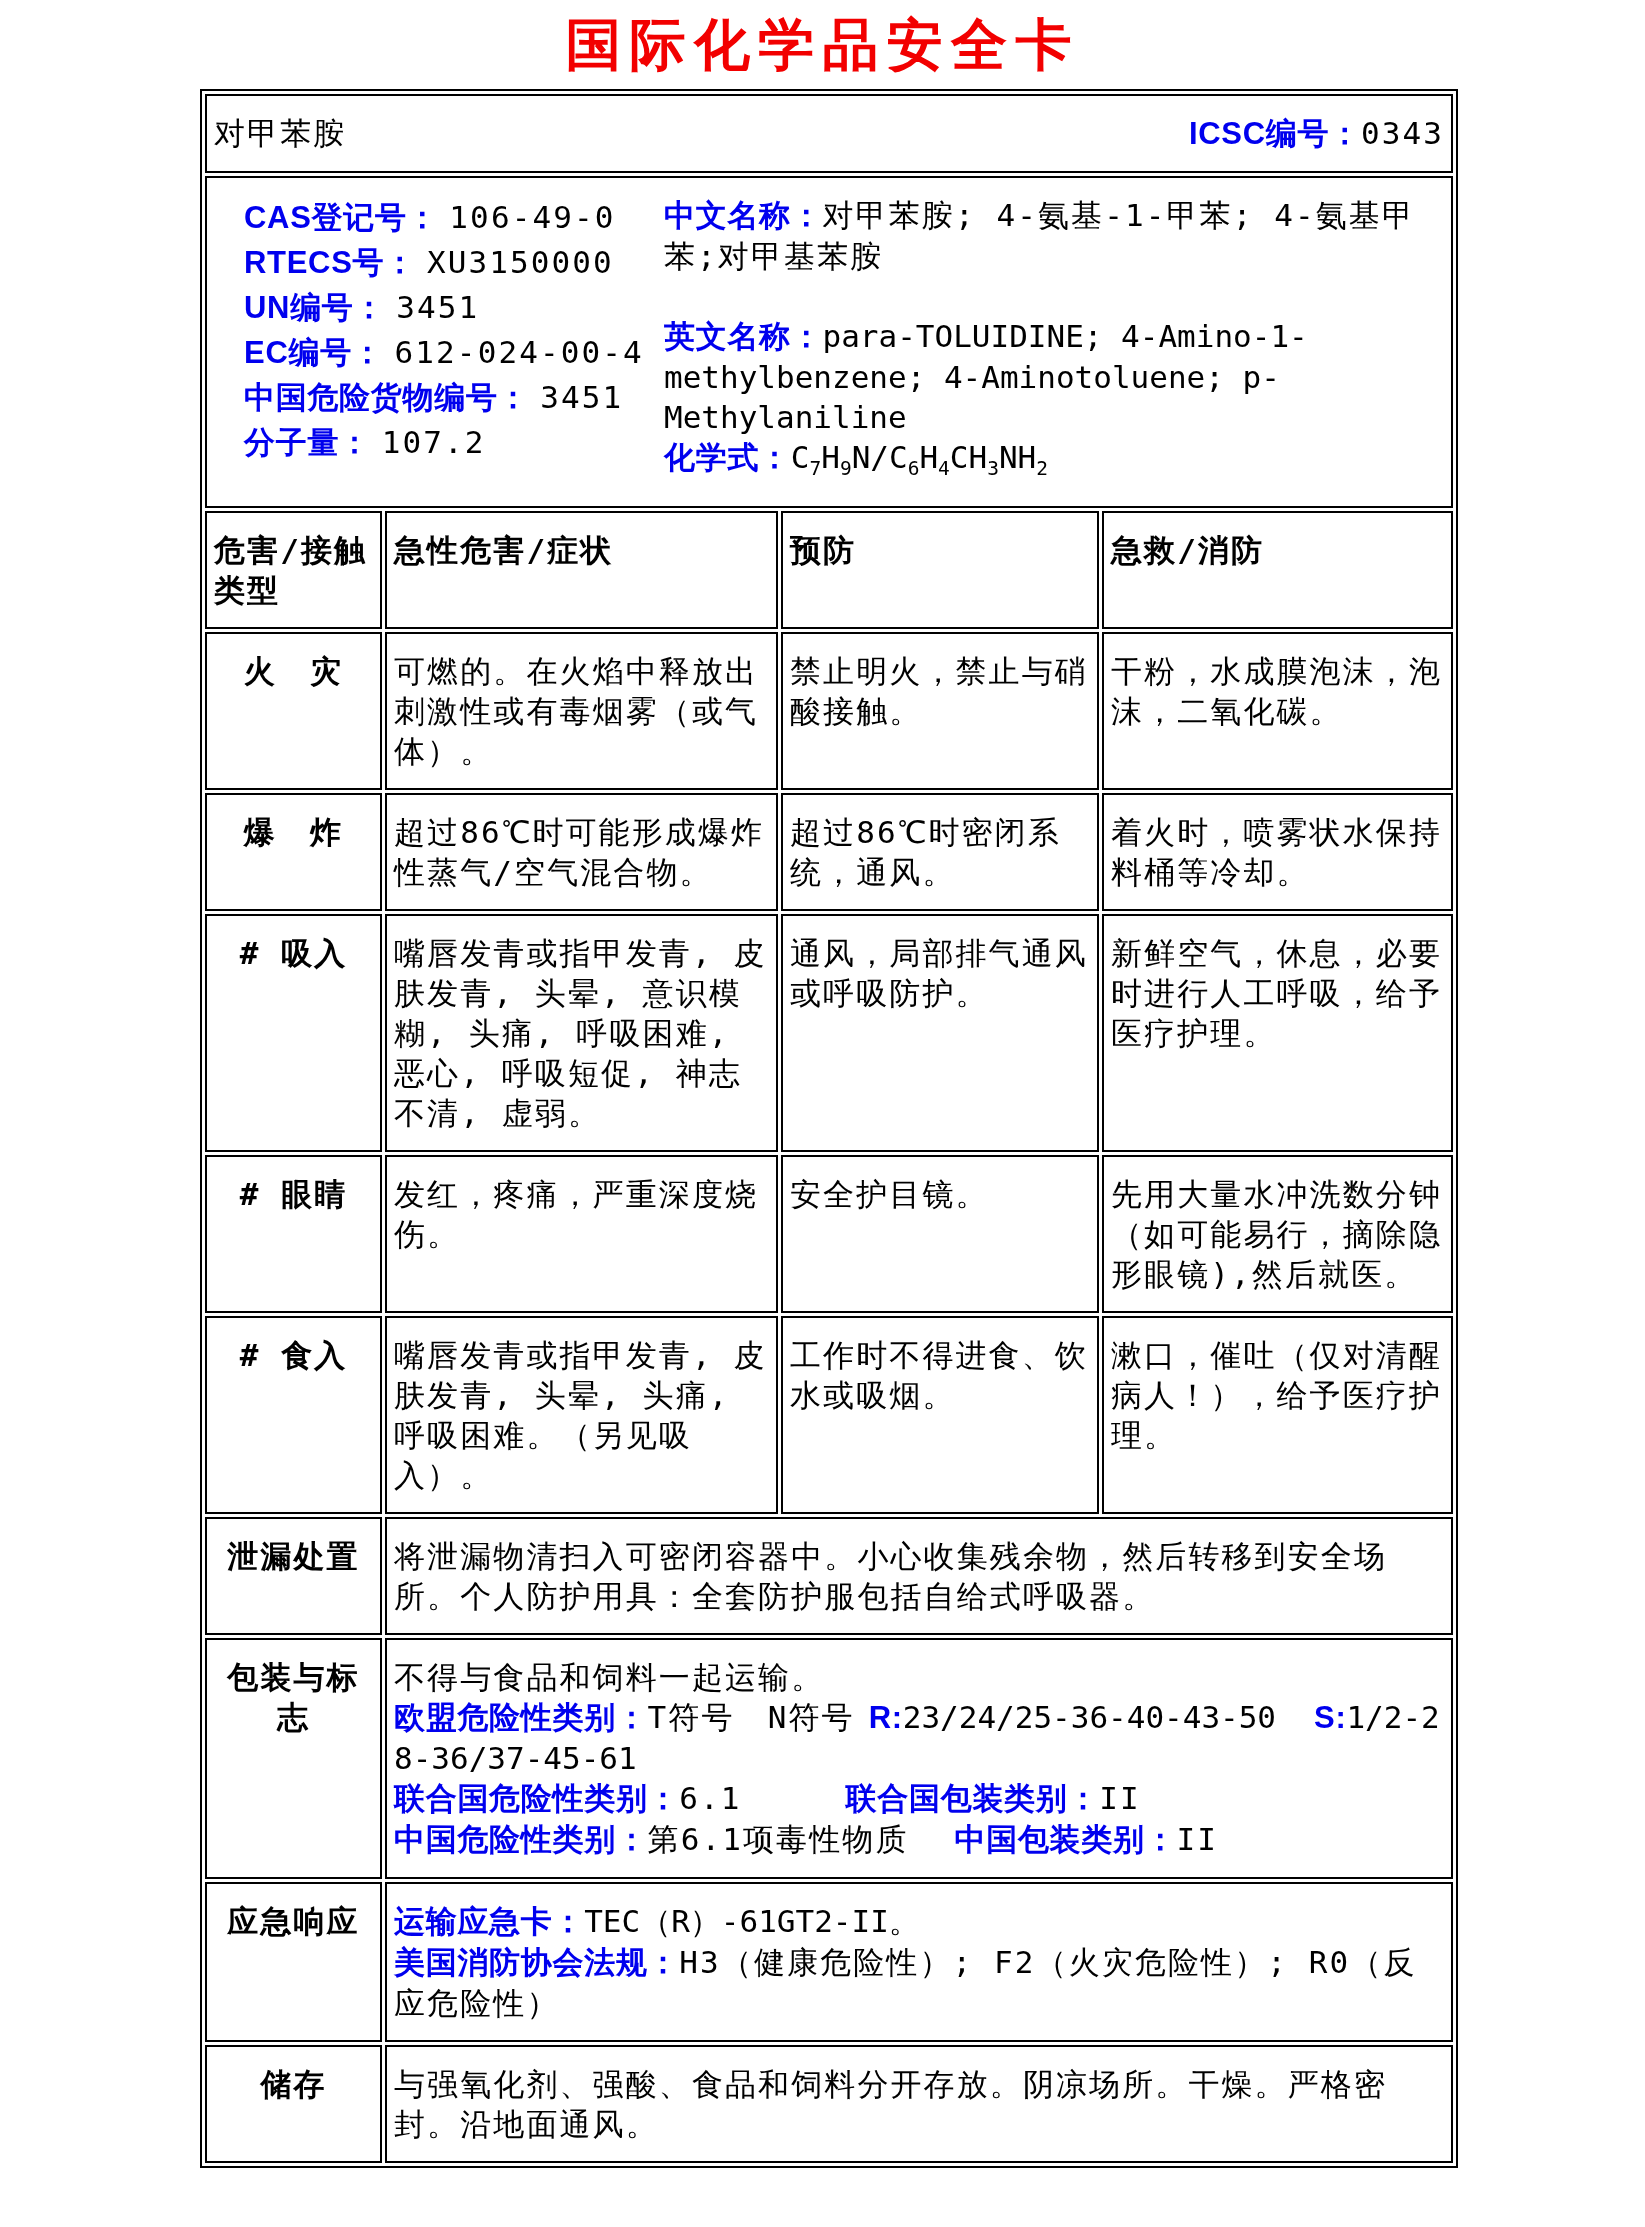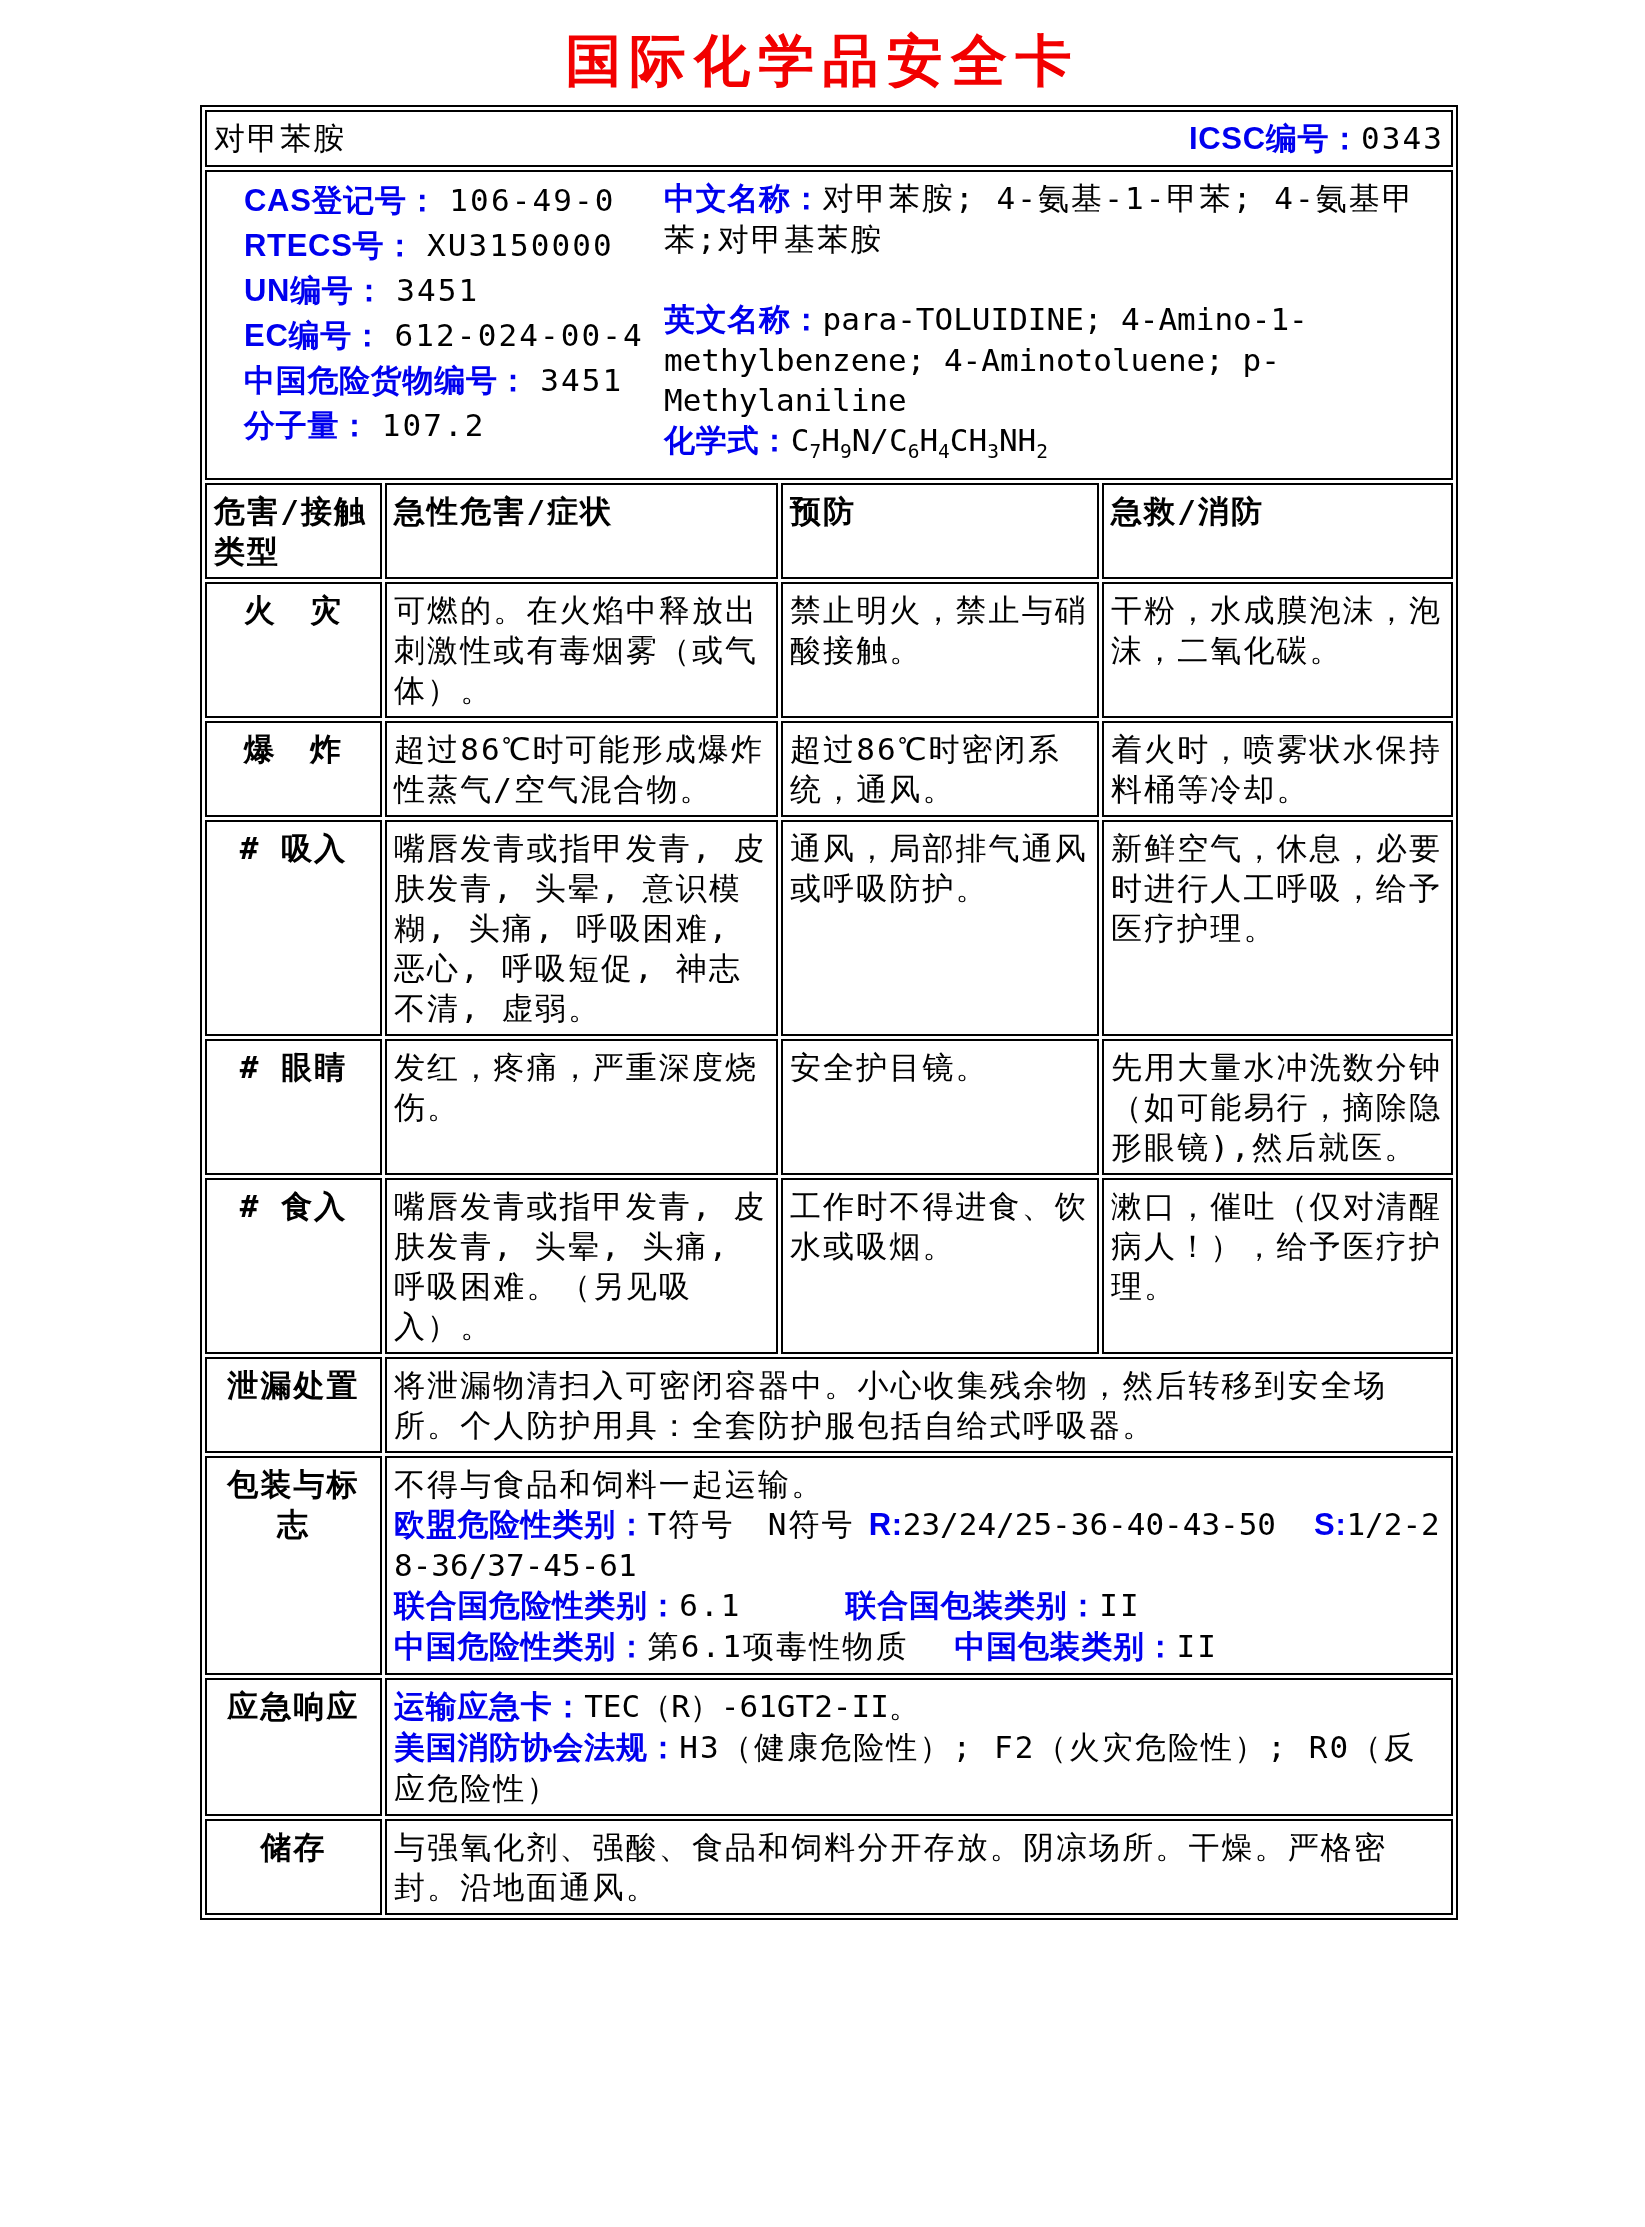--- a/index.html
+++ b/index.html
@@ -12,21 +12,21 @@
   .page {
     position: relative;
     width: 1645px;
     height: 2227px;
     background: #ffffff;
     overflow: hidden;
     font-family: "Liberation Serif", serif;
     color: var(--text-black);
   }
   .doc-title {
-    padding-top: 28px;
+    padding-top: 12px;
     margin-left: 200px;
     width: 1245px;
     text-align: center;
     font-size: 56px;
     line-height: 67px;
     font-weight: bold;
     letter-spacing: 8.3px;
     color: var(--title-red);
     font-family: "Liberation Serif", serif;
   }
@@ -34,21 +34,21 @@
   table.card {
     width: 1245px;
     table-layout: fixed;
     border-collapse: separate;
     border-spacing: 3.5px;
     border: 2.8px solid var(--border-black);
     background: #ffffff;
   }
   table.card td {
     border: 2.1px solid var(--border-black);
-    padding: 6px 7px;
+    padding: 17px 7px;
     vertical-align: top;
     font-size: 31px;
     line-height: 40px;
     letter-spacing: 2.1px;
     font-family: "DejaVu Sans Mono", "Liberation Serif", monospace;
     color: var(--text-black);
     overflow: hidden;
   }
   
   .lbl {

